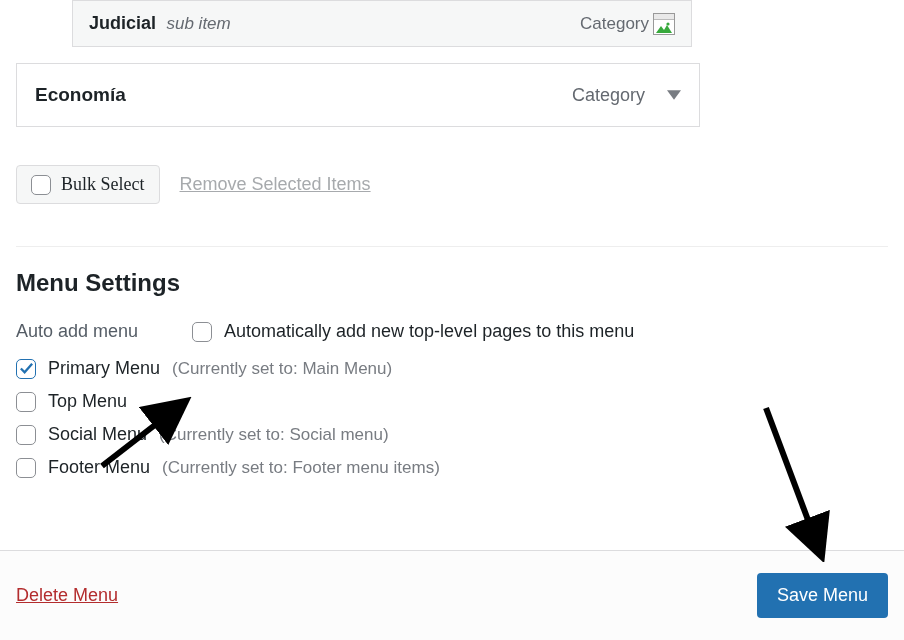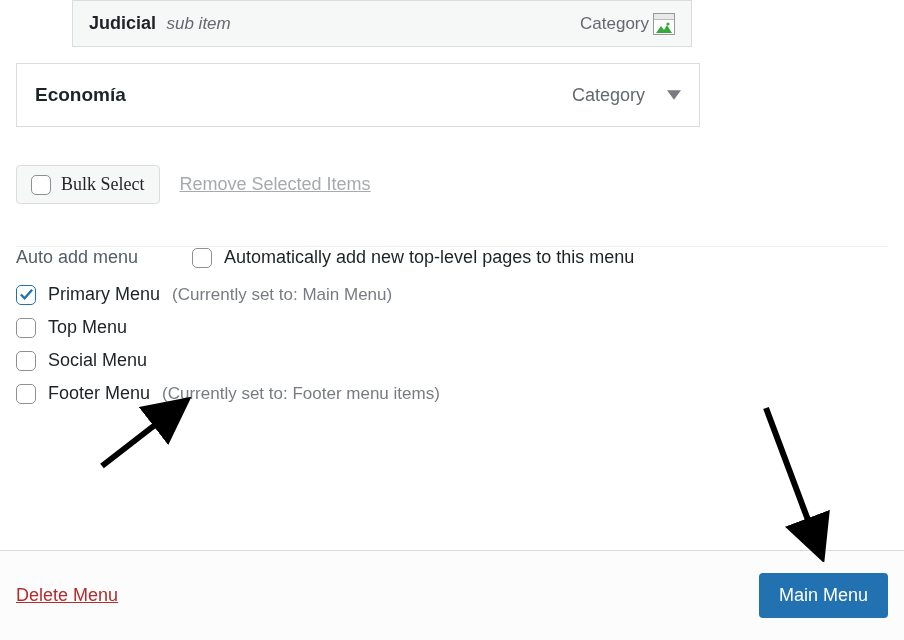--- a/index.html
+++ b/index.html
@@ -135,20 +135,21 @@
       <span class="checkbox">
         
       </span>
       <span>Bulk Select</span>
     </div>
     <span class="remove-link">Remove Selected Items</span>
   </div>
 
   <hr class="sep">
 
+  <h2 class="section-title">Menu Settings</h2>
 
   <div class="settings-row">
     <div class="label-col">Auto add menu</div>
     <div class="options-col">
       <label class="opt-line">
         <span class="checkbox">
           
         </span>
         <span>Automatically add new top-level pages to this menu</span>
       </label>
@@ -166,33 +167,34 @@
           <span>Primary Menu</span>
           <span class="paren">(Currently set to: Main Menu)</span>
         </label>
         <label class="opt-line">
           <span class="checkbox"></span>
           <span>Top Menu</span>
         </label>
         <label class="opt-line">
           <span class="checkbox"></span>
           <span>Social Menu</span>
+          <span class="paren">(Currently set to: Social menu)</span>
         </label>
         <label class="opt-line">
           <span class="checkbox"></span>
           <span>Footer Menu</span>
           <span class="paren">(Currently set to: Footer menu items)</span>
         </label>
       </div>
   </div>
 </div>
 
 <div class="bottom-bar">
   <span class="delete-link">Delete Menu</span>
-  <button class="save-btn">Main Menu</button>
+  <button class="save-btn">Save Menu</button>
 </div>
 
 <svg class="arrow-svg" style="left:98px; top:394px;" width="100" height="78">
   <defs>
       <marker id="ah1" markerWidth="8" markerHeight="8" refX="6" refY="4" orient="auto">
         <path d="M0 0 L8 4 L0 8 Z" fill="#000"></path>
       </marker>
     </defs>
   <line x1="4" y1="72" x2="84" y2="10" stroke="#000" stroke-width="6" marker-end="url(#ah1)"></line>
 </svg>

